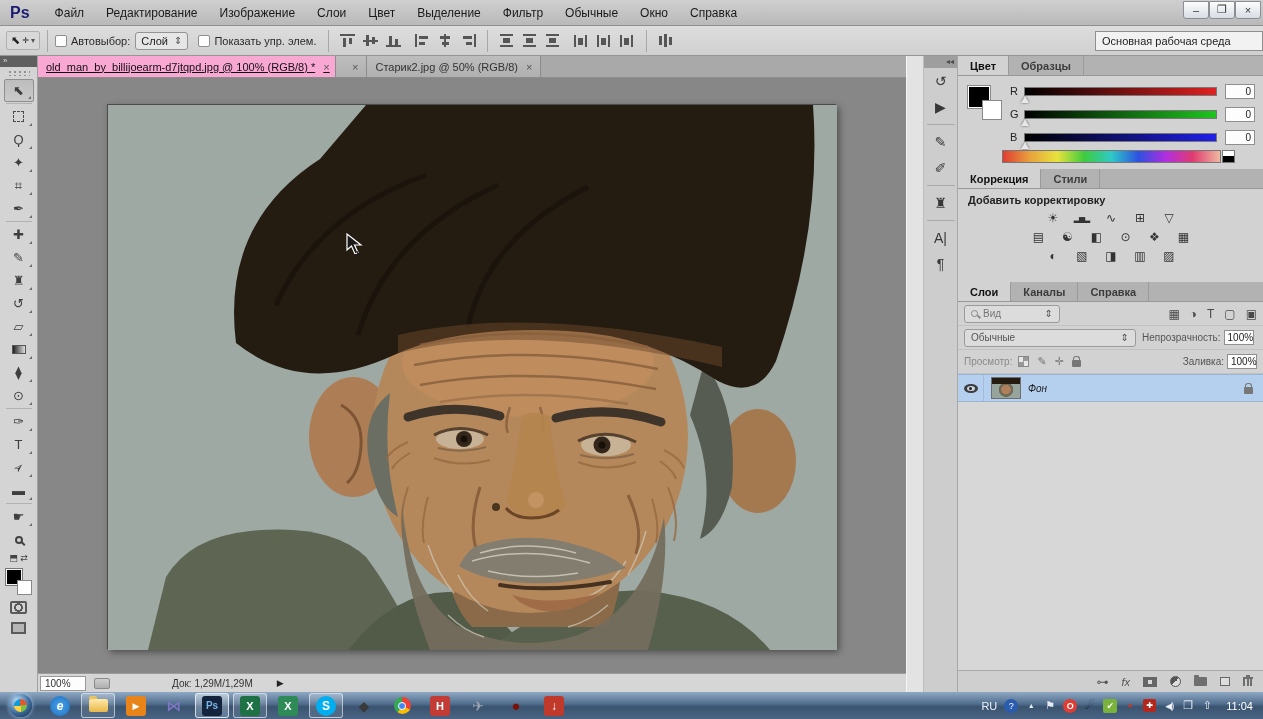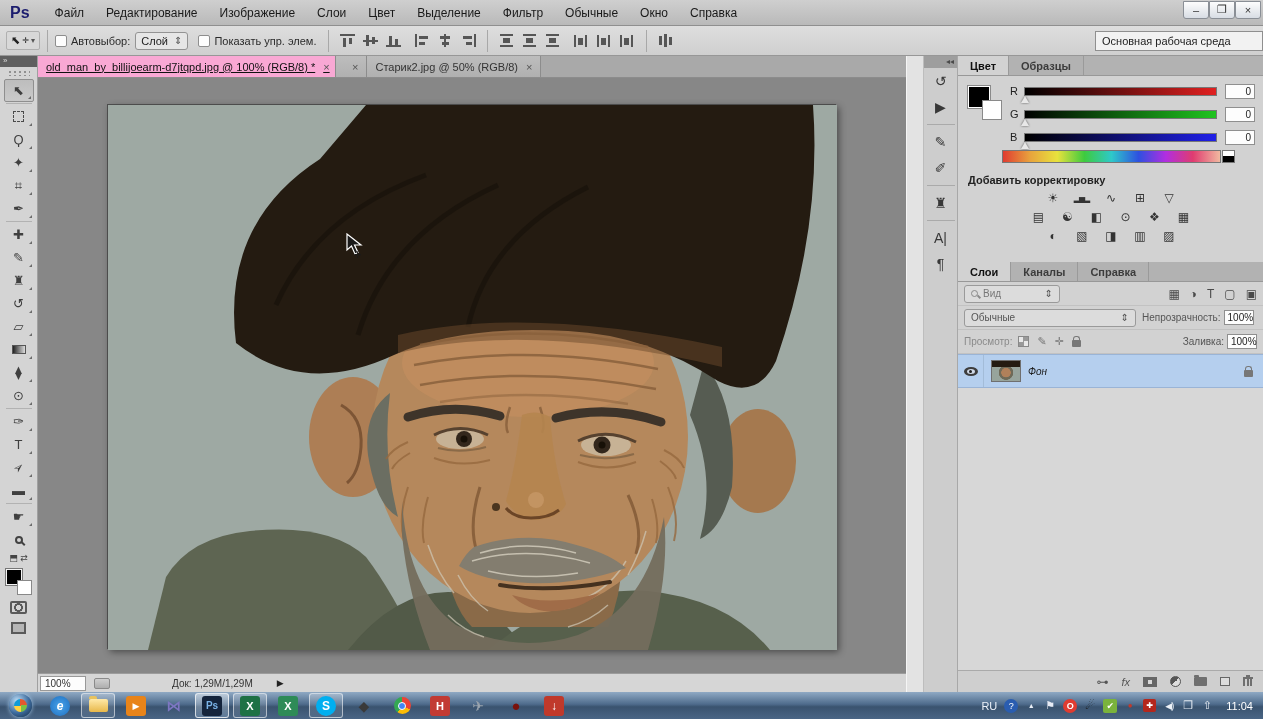--- a/index.html
+++ b/index.html
@@ -109,21 +109,21 @@
   #layers-panel{flex:1;display:flex;flex-direction:column;}
   .lp-row{height:24px;display:flex;align-items:center;padding:0 6px;border-bottom:1px solid #c2c2c2;flex:none;}
   .mag{display:inline-block;width:7px;height:7px;border:1.5px solid #8a8a8a;border-radius:50%;position:relative;margin-right:5px;flex:none;}
   .mag::after{content:"";position:absolute;width:1.5px;height:4px;background:#8a8a8a;right:-2.5px;bottom:-3px;transform:rotate(-45deg);}
   .lp-select{display:flex;align-items:center;background:#dcdcdc;border:1px solid #9a9a9a;border-radius:3px;height:18px;padding:0 6px;font-size:10px;color:#777;}
   .lp-icons{margin-left:auto;display:flex;gap:10px;color:#4a4a4a;font-size:12px;align-items:center;}
   .gray-label{font-size:10px;color:#8a8a8a;}
   .checker{display:inline-block;width:11px;height:11px;border:1px solid #888;background:conic-gradient(#999 0 25%,#e8e8e8 25% 50%,#999 50% 75%,#e8e8e8 75%);}
   .lockico{display:inline-block;width:9px;height:7px;background:#777;border-radius:1px;position:relative;margin-top:4px;}
   .lockico::before{content:"";position:absolute;left:1px;top:-4px;width:5px;height:4px;border:1.5px solid #777;border-bottom:none;border-radius:3px 3px 0 0;}
-  #layer-row{height:34px;background:#b5cfee;border-top:1px solid #9ab4d6;border-bottom:1px solid #9ab4d6;display:flex;align-items:center;flex:none;}
+  #layer-row{height:28px;background:#b5cfee;border-top:1px solid #9ab4d6;border-bottom:1px solid #9ab4d6;display:flex;align-items:center;flex:none;}
   #eye-cell{width:26px;height:100%;border-right:1px solid #a3bcd8;display:flex;align-items:center;justify-content:center;}
   .eyeico{display:inline-block;width:14px;height:9px;border-radius:50%;background:#3d3d3d;position:relative;}
   .eyeico::before{content:"";position:absolute;inset:2px 3px;background:#cfd8e6;border-radius:50%;}
   .eyeico::after{content:"";position:absolute;left:5.5px;top:3px;width:3px;height:3px;background:#222;border-radius:50%;}
   #layer-thumb{width:30px;height:22px;margin:0 7px;border:1px solid #6f6f6f;background:
     linear-gradient(#241b11 0 6px,transparent 6px),
     radial-gradient(circle 6px at 50% 58%,#b0805a 0 4.5px,#6e6a58 5px 7px,transparent 7.5px),
     #97a49c;}
   #layer-name{font-size:10px;font-style:italic;color:#1c1c1c;}
   #layer-lock{margin-left:auto;margin-right:10px;}
@@ -508,20 +508,24 @@
           <span class="ch-label">B</span>
           <span class="ch-track" style="background:linear-gradient(90deg,#000,#2020e8)">
               <span class="ch-marker"></span>
             </span>
           <span class="ch-val">0</span>
         </div>
         <div id="spectrum"></div>
         <div id="spectrum-bw"></div>
       </div>
 
+      <div class="panel-tabs">
+        <span class="ptab active">Коррекция</span>
+        <span class="ptab">Стили</span>
+      </div>
       <div id="adj-body" class="panel-body">
         <div id="adj-title">Добавить корректировку</div>
         <div class="adj-row">
           <span class="adj-ico">☀</span>
           <span class="adj-ico small">▂▅▂</span>
           <span class="adj-ico">∿</span>
           <span class="adj-ico">⊞</span>
           <span class="adj-ico">▽</span>
         </div>
         <div class="adj-row">

